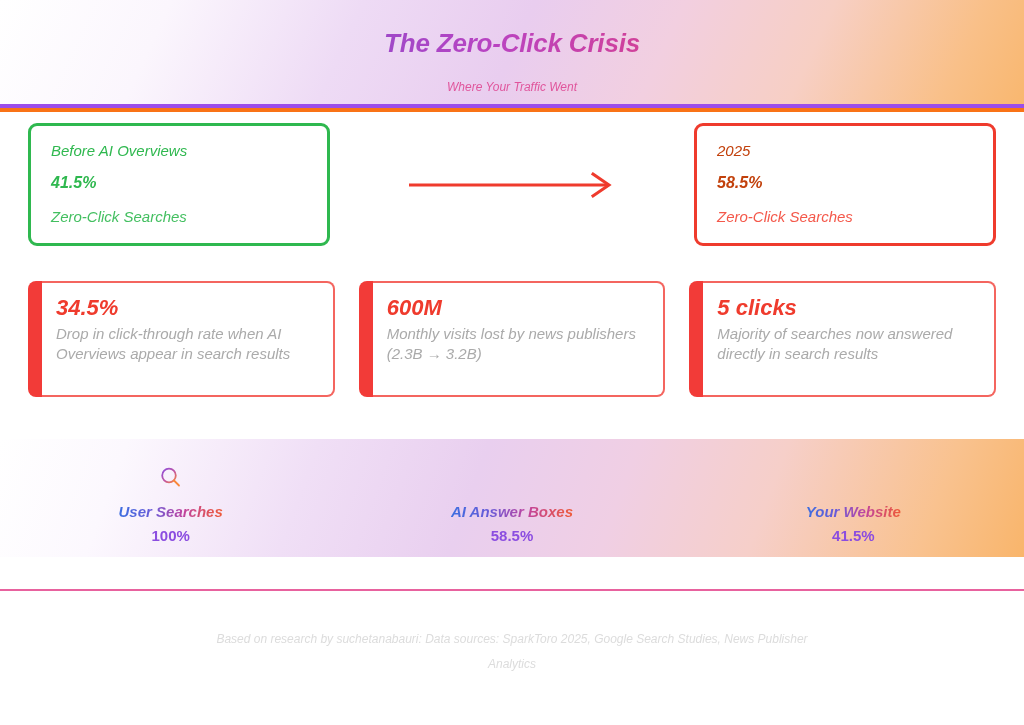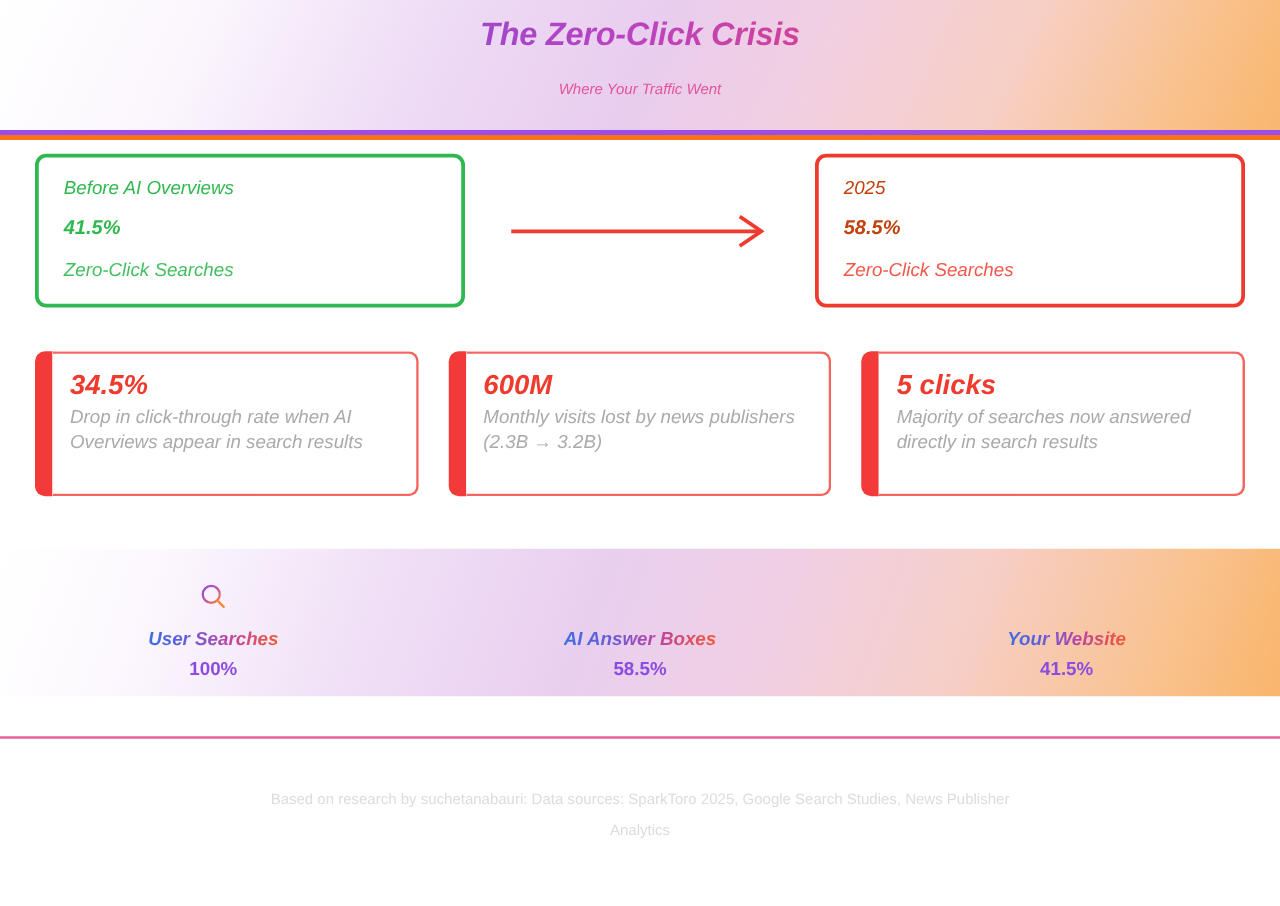--- a/index.html
+++ b/index.html
@@ -18,21 +18,21 @@
     background:
       linear-gradient(115deg,
         #ffffff 0%,
         #fbf6fd 16%,
         #eedbf5 34%,
         #e9cdef 50%,
         #f2cfe0 64%,
         #f7cfc4 78%,
         #f9c089 92%,
         #f9b76f 100%);
-    padding-top:12px;
+    padding-top:28px;
     text-align:center;
   }
   .header-title {
     font-size:26px;
     font-weight:bold;
     font-style:italic;
     letter-spacing:-0.2px;
     background:linear-gradient(90deg,#5b5bd6 0%,#7a4fd1 22%,#b943c2 48%,#e0407f 72%,#ef3a33 100%);
     -webkit-background-clip:text;
     background-clip:text;
@@ -51,21 +51,21 @@
   
   .comparison {
     position:relative;
     height:145px;
     padding:0 28px;
     display:flex;
     align-items:center;
     justify-content:space-between;
   }
   .cbox {
-    width:344px;
+    width:302px;
     border-radius:9px;
     padding:16px 20px 18px 20px;
     background:#fff;
   }
   .cbox.before { border:3px solid #2fb84f; }
   .cbox.after  { border:3px solid #ef3b2d; }
   .cbox-label { font-size:15px; font-style:italic; margin-bottom:15px; }
   .cbox-value { font-size:16px; font-style:italic; font-weight:bold; margin-bottom:16px; }
   .cbox-unit  { font-size:15px; font-style:italic; }
   .before .cbox-label, .before .cbox-value { color:#2fb84f; }
@@ -168,20 +168,21 @@
   .footer-rule {
     height:2px;
     background:#e8629e;
     margin-top:32px;
   }
   .footer-text {
     margin:36px auto 0 auto;
     width:620px;
     text-align:center;
     font-size:12px;
+    font-style:italic;
     color:#dcdcdc;
     line-height:2.1;
   }
 </style>
 </head>
 <body>
 
 <div class="header">
   <div class="header-title">The Zero-Click Crisis</div>
   <div class="header-subtitle">Where Your Traffic Went</div>

